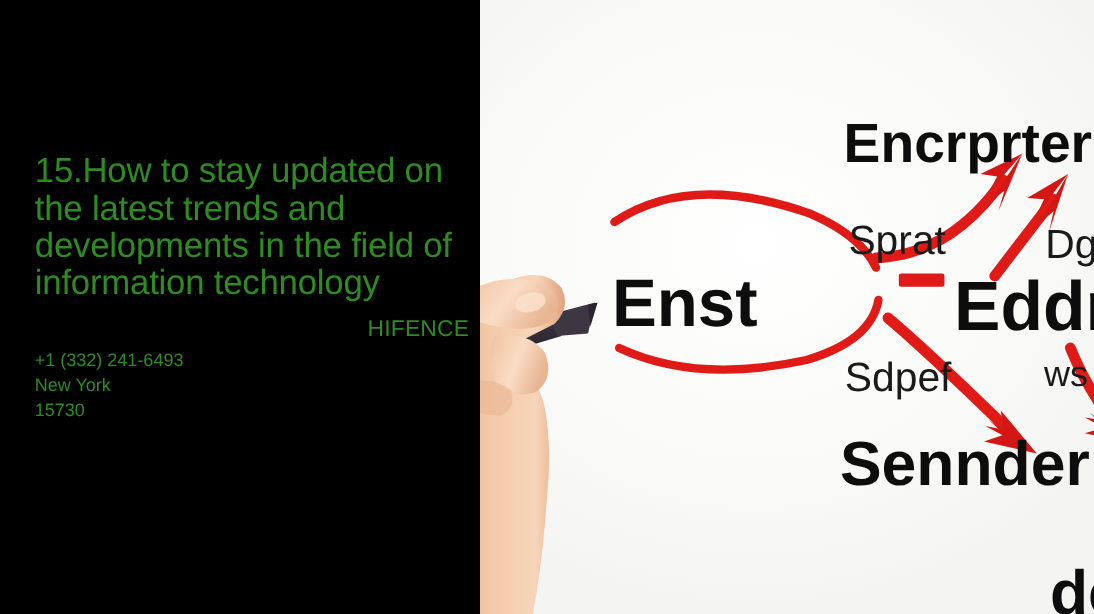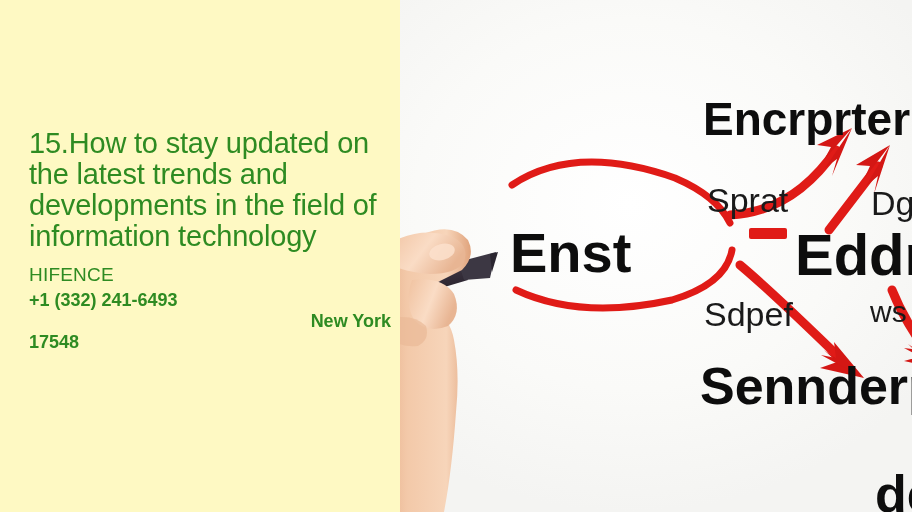--- a/index.html
+++ b/index.html
@@ -41,26 +41,27 @@
     margin: 0 0 10px 0;
     word-spacing: 0px;
   }
   #brand-name {
     font-size: 19px;
     line-height: 22px;
     color: #2e8b22;
     font-weight: 400;
     margin: 12px 0 4px 0;
     letter-spacing: 0.2px;
+    text-align: right;
   }
   .contact-line {
-    font-size: 18px;
+    font-size: 15px;
     line-height: 21px;
     color: #2e8b22;
-    font-weight: 700;
+    font-weight: 400;
     margin: 0;
   }
   #article-url {
     margin-top: 9px;
     font-size: 9.5px;
     line-height: 20px;
     color: #2e8b22;
     width: 340px;
     word-break: break-all;
     font-weight: 400;
@@ -120,33 +121,33 @@
     bottom: 0;
     width: 115px;
     height: 290px;
   }
 </style>
 </head>
 <body>
 
 <div id="page">
 
-  <div id="left-panel" style="background: #fef9c3;">
+  <div id="left-panel" style="background: #000000;">
     <div id="text-block">
 
       <h1 id="article-title" style="color: rgb(46, 139, 34);">15.How to stay updated on the latest trends and developments in the field of information technology</h1>
 
       <div id="brand-name" style="color: rgb(46, 139, 34);">HIFENCE</div>
 
       <div class="contact-line" style="color: rgb(46, 139, 34);">+1 (332) 241-6493</div>
 
 
-      <div class="contact-line" style="color: rgb(46, 139, 34); text-align: right;">New York</div>
-
-      <div class="contact-line" style="color: rgb(46, 139, 34);">17548</div>
+      <div class="contact-line" style="color: rgb(46, 139, 34);">New York</div>
+
+      <div class="contact-line" style="color: rgb(46, 139, 34);">15730</div>
 
     </div>
   </div>
 
   <div id="right-panel">
     <div id="whiteboard"></div>
 
     <svg id="diagram-svg" width="512" height="512" viewBox="0 0 512 512">
 
       <g>

